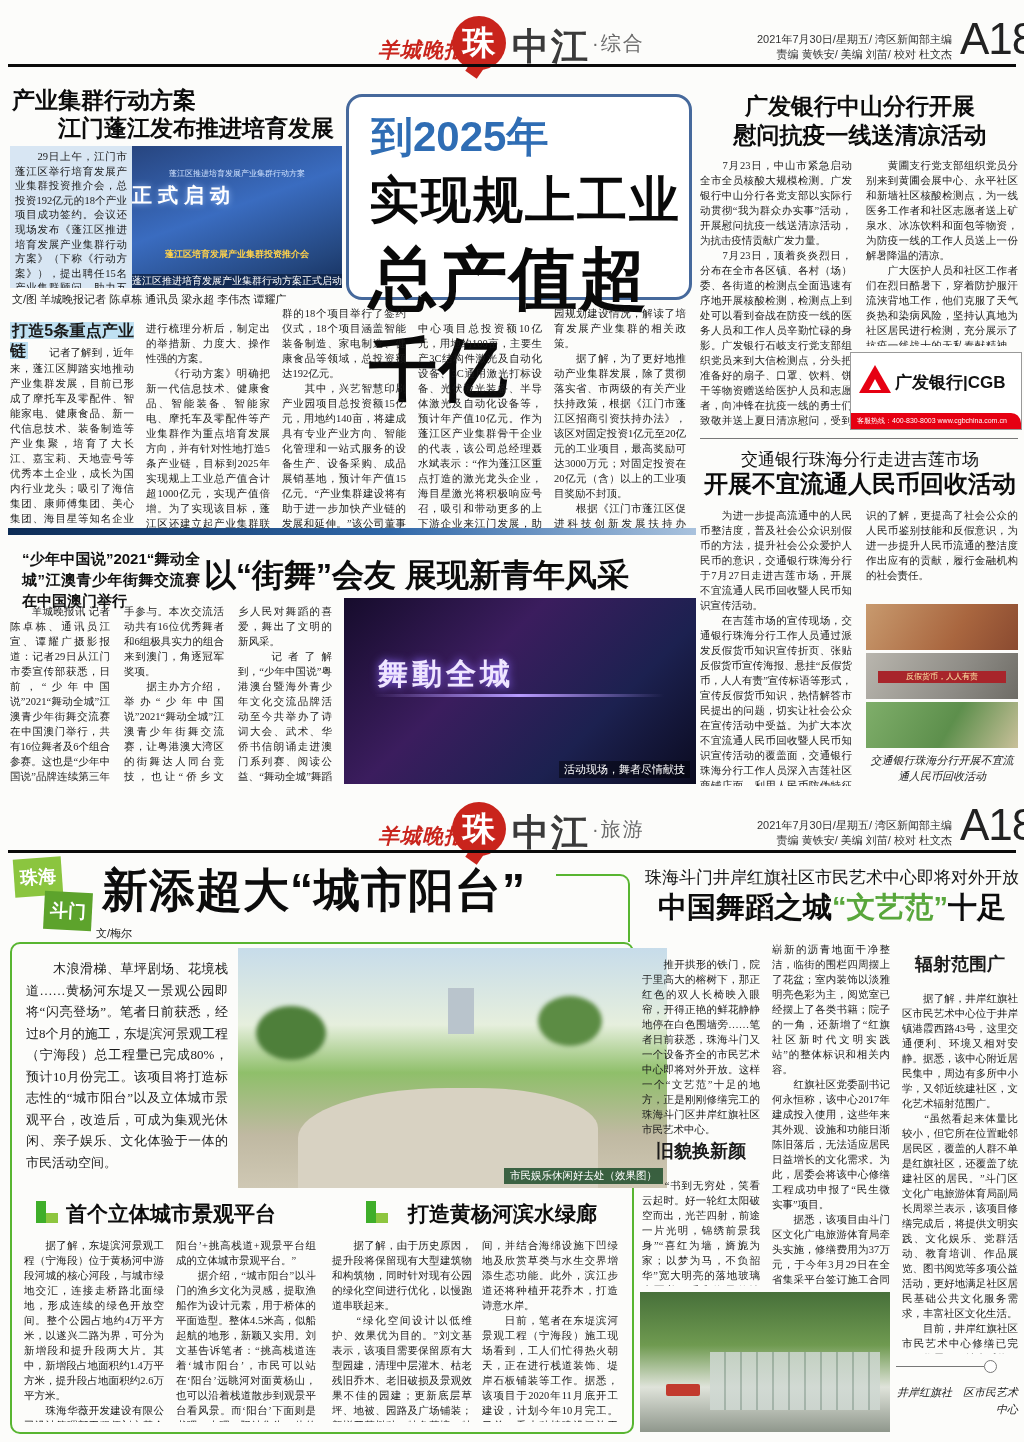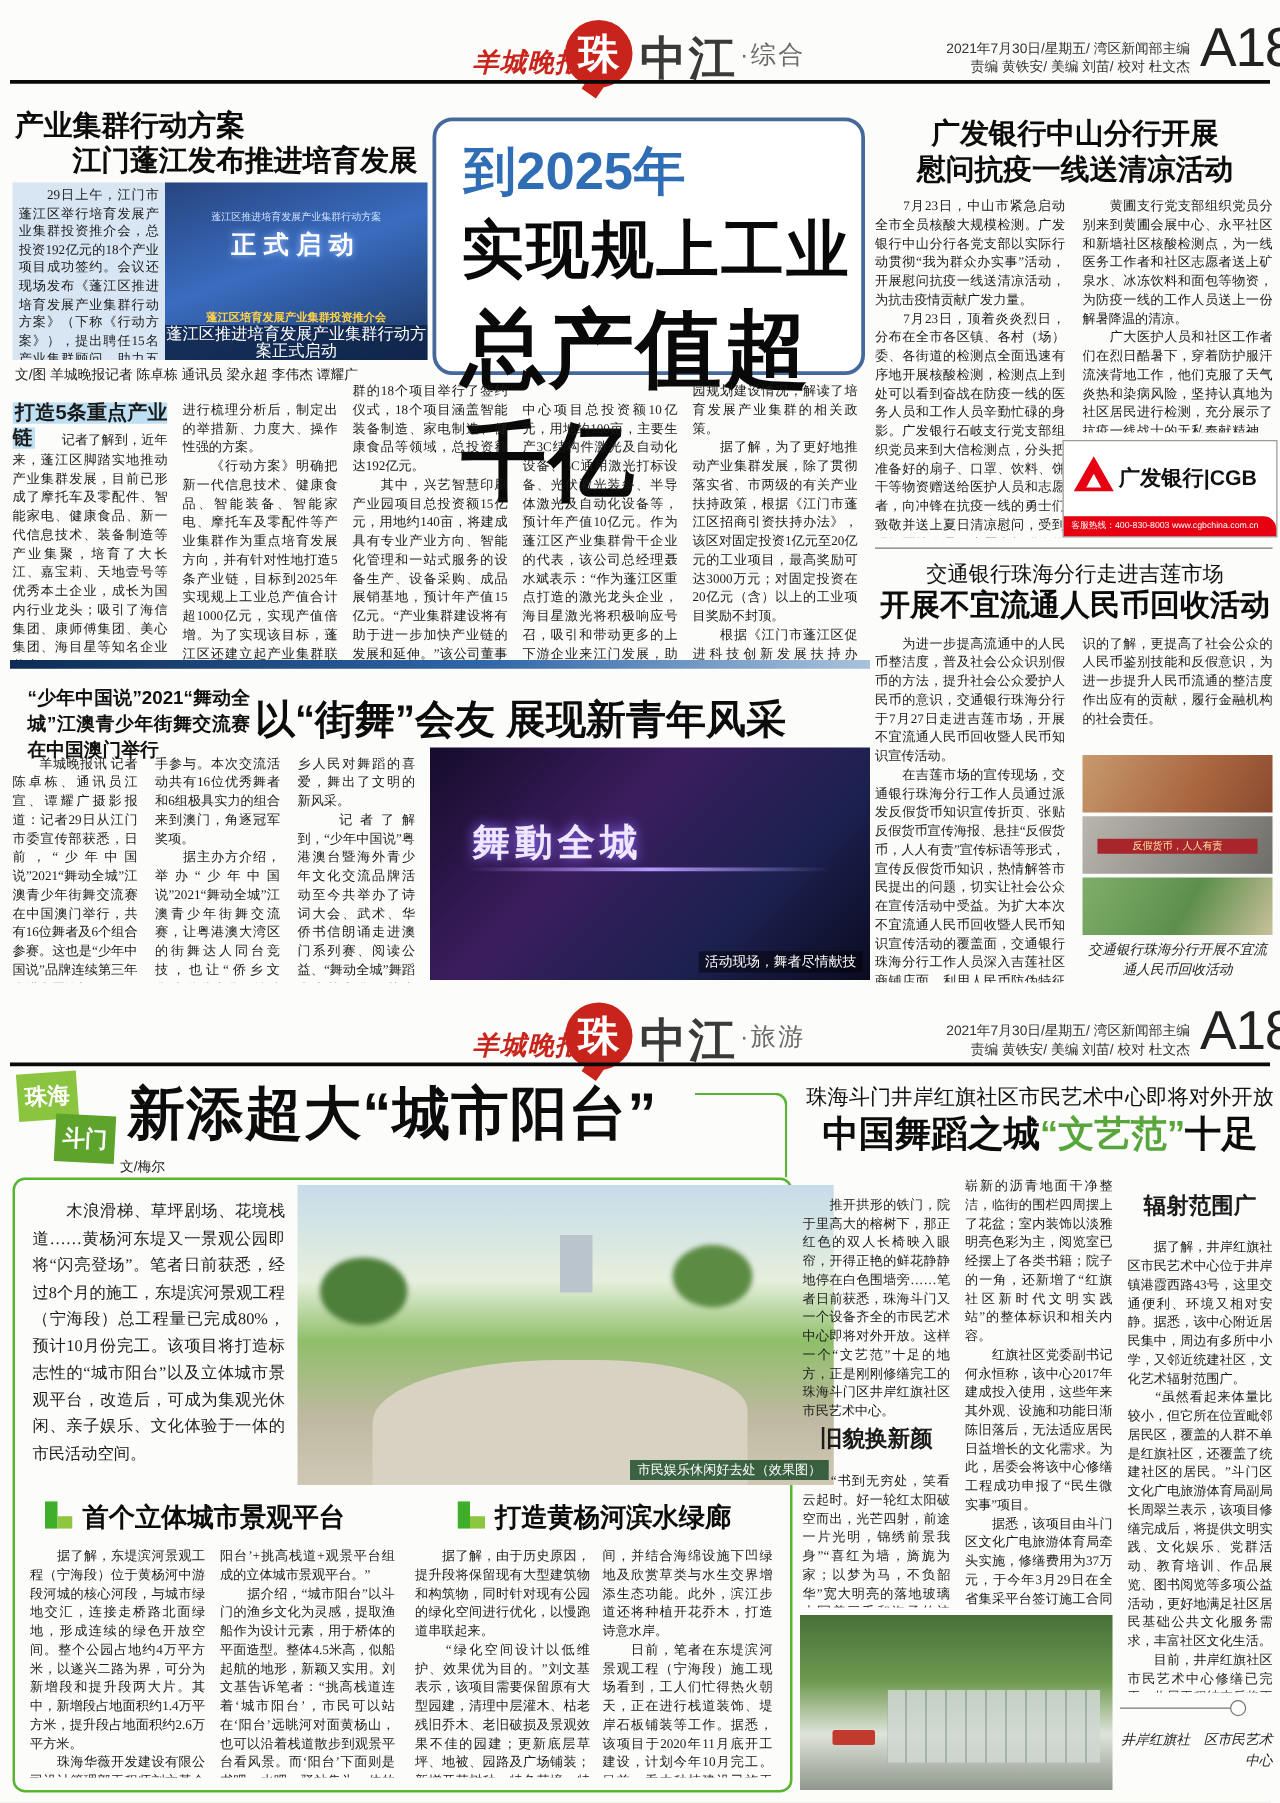--- a/index.html
+++ b/index.html
@@ -50,23 +50,23 @@
   </div>
 
   <div class="abs hd" style="left:12px;top:86px;width:332px;font-size:23px;line-height:28px;">
     <div>产业集群行动方案</div>
     <div style="padding-left:46px;">江门蓬江发布推进培育发展</div>
   </div>
   <div class="abs" style="left:10px;top:146px;width:332px;height:142px;background:#d8e6f3;display:flex;">
     <div class="bt" style="width:112px;padding:4px 5px;font-size:10.5px;line-height:14.6px;">　　29日上午，江门市蓬江区举行培育发展产业集群投资推介会，总投资192亿元的18个产业项目成功签约。会议还现场发布《蓬江区推进培育发展产业集群行动方案》（下称《行动方案》），提出聘任15名产业集群顾问，助力五大产业集群高质量发展，目标到2025年实现规上工业总产值合计超1000亿元。</div>
     <div class="photo" style="position:relative;width:210px;height:142px;background:linear-gradient(160deg,#27457f,#3a6cc0 45%,#24477f 82%,#16305e);">
       <div class="abs" style="left:0;top:22px;width:210px;text-align:center;color:#cfe2ff;font-size:8px;">蓬江区推进培育发展产业集群行动方案</div>
-      <div class="abs" style="left:0;top:36px;width:210px;text-align:center;color:#fff;font-size:20px;font-weight:bold;letter-spacing:6px;text-shadow:0 0 6px #9cc2ff;">正式启动</div>
+      <div class="abs" style="left:0;top:36px;width:210px;color:#fff;font-size:20px;font-weight:bold;letter-spacing:6px;text-shadow:0 0 6px #9cc2ff;">正式启动</div>
       <div class="abs" style="left:0;top:102px;width:210px;text-align:center;color:#ffd24a;font-size:9px;font-weight:bold;">蓬江区培育发展产业集群投资推介会</div>
-      <div class="abs" style="left:0;bottom:0;width:210px;background:rgba(15,35,70,.8);color:#fff;font-size:13px;line-height:14px;text-align:center;">蓬江区推进培育发展产业集群行动方案正式启动</div>
+      <div class="abs" style="left:0;bottom:0;width:210px;background:rgba(15,35,70,.8);color:#fff;font-size:10px;line-height:14px;text-align:center;">蓬江区推进培育发展产业集群行动方案正式启动</div>
     </div>
   </div>
   <div class="abs" style="left:12px;top:292px;width:330px;font-size:11px;font-weight:normal;color:#222;">文/图 羊城晚报记者 陈卓栋 通讯员 梁永超 李伟杰 谭耀广</div>
 
   <div class="abs" style="left:346px;top:94px;width:340px;height:200px;border:3px solid #46699c;border-radius:16px;background:#fff;padding:0;">
     <div style="margin:12px 0 0 22px;font-size:42px;font-weight:bold;color:#2f6db4;">到2025年</div>
     <div style="margin:2px 0 0 20px;font-size:50px;font-weight:900;color:#090909;letter-spacing:2px;">实现规上工业</div>
     <div style="margin:0 0 0 20px;font-size:68px;font-weight:900;color:#090909;letter-spacing:2px;">总产值超千亿</div>
   </div>
 
@@ -178,21 +178,21 @@
     <div class="abs" style="left:60px;top:140px;width:300px;height:100px;background:#d8d2c2;border-radius:50% 40% 0 0;"></div>
     <div class="abs" style="right:4px;bottom:4px;background:rgba(20,70,35,.8);color:#fff;font-size:10.5px;padding:1px 6px;">市民娱乐休闲好去处（效果图）</div>
   </div>
   <div class="abs" style="left:36px;top:1200px;display:flex;align-items:center;gap:8px;">
     <span><svg width="22" height="22">
           <rect x="0" y="0" width="10" height="22" fill="#3fae2a"></rect>
           <rect x="10" y="12" width="12" height="10" fill="#8dc63f"></rect>
         </svg></span>
     <span class="hd" style="font-size:21px;">首个立体城市景观平台</span>
   </div>
-  <div class="abs" style="left:366px;top:1200px;display:flex;align-items:center;gap:8px;justify-content:space-between;">
+  <div class="abs" style="left:366px;top:1200px;display:flex;align-items:center;gap:20px;justify-content:space-between;">
     <span><svg width="22" height="22">
           <rect x="0" y="0" width="10" height="22" fill="#3fae2a"></rect>
           <rect x="10" y="12" width="12" height="10" fill="#8dc63f"></rect>
         </svg></span>
     <span class="hd" style="font-size:21px;">打造黄杨河滨水绿廊</span>
   </div>
   <div class="abs bt" style="left:24px;top:1238px;width:140px;height:184px;">　　据了解，东堤滨河景观工程（宁海段）位于黄杨河中游段河城的核心河段，与城市绿地交汇，连接走桥路北面绿地，形成连续的绿色开放空间。整个公园占地约4万平方米，以遂兴二路为界，可分为新增段和提升段两大片。其中，新增段占地面积约1.4万平方米，提升段占地面积约2.6万平方米。
 　　珠海华薇开发建设有限公司设计管理部工程师刘文基介绍，新增段整体设计以“山”“海”为设计灵感，提取波浪的外形演绎作为公园规划平面的设计元素，寓意“山水斗门”，呼应斗门山水田园风光。“该段位于两水交汇的河滩地带，有着得天独厚的位置优势，同时视线开阔，可远望西岸黄杨山，是天然的观景点。令人期待的是，这里将利用区位优势，打造‘城市</div>
   <div class="abs bt" style="left:176px;top:1238px;width:140px;height:184px;">阳台’+挑高栈道+观景平台组成的立体城市景观平台。”
 　　据介绍，“城市阳台”以斗门的渔乡文化为灵感，提取渔船作为设计元素，用于桥体的平面造型。整体4.5米高，似船起航的地形，新颖又实用。刘文基告诉笔者：“挑高栈道连着‘城市阳台’，市民可以站在‘阳台’远眺河对面黄杨山，也可以沿着栈道散步到观景平台看风景。而‘阳台’下面则是书吧、水吧、驿站集为一体的文化休闲吧。”

